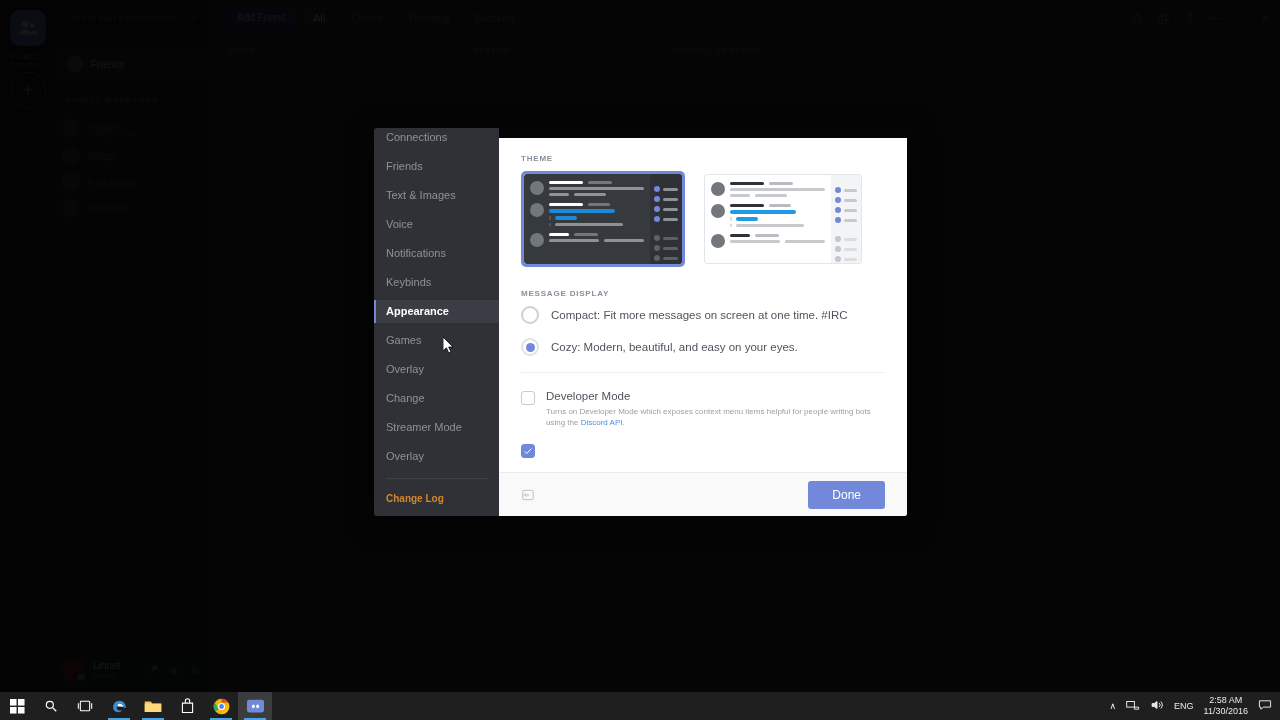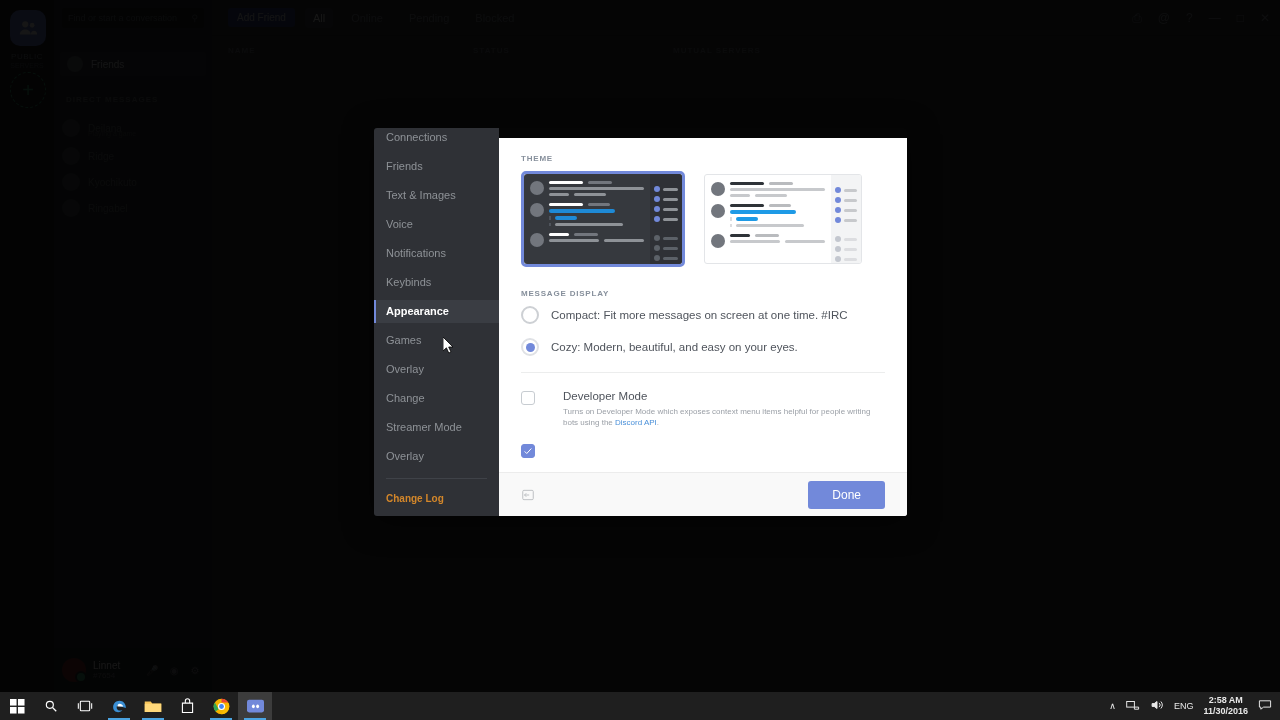--- a/index.html
+++ b/index.html
@@ -208,21 +208,21 @@
     display: flex; align-items: center; justify-content: center; flex-shrink: 0;
   }
   .radio.on { border-color: #dfe1e5; }
   .radio.on::after {
     content: ''; width: 9px; height: 9px; border-radius: 50%; background: #7289da;
   }
   .radio-label { font-size: 11.5px; color: #4f545c; }
 
   .divider { height: 1px; background: #eceded; margin: 16px 0 16px 0; }
 
-  .check-row { display: flex; gap: 28px; margin-bottom: 14px; }
+  .check-row { display: flex; gap: 11px; margin-bottom: 14px; }
   .checkbox {
     width: 14px; height: 14px; border-radius: 3px; border: 1px solid #c7ccd1;
     background: #fff; flex-shrink: 0; margin-top: 2px;
     display: flex; align-items: center; justify-content: center;
   }
   .checkbox.on { background: #7289da; border-color: #7289da; }
   .checkbox.on svg { width: 10px; height: 10px; stroke: #fff; fill: none; stroke-width: 2.4; }
   .check-title { font-size: 11.5px; color: #4f545c; line-height: 14px; }
   .check-desc { font-size: 8px; color: #9a9fa6; line-height: 11px; margin-top: 3px; max-width: 330px; }
   .check-desc a { color: #4a90d9; text-decoration: none; }
@@ -252,21 +252,21 @@
     position: relative;
   }
   .tb-ico.open::after {
     content: ''; position: absolute; bottom: 0; left: 6px; right: 6px; height: 2px; background: #4aa3e0;
   }
   .tb-ico.active { background: #3c3c3c; }
   .tray {
     margin-left: auto; display: flex; align-items: center; gap: 10px;
     padding-right: 8px; color: #e8e8e8; font-size: 9px;
   }
-  .tray .clock { text-align: center; line-height: 11px; font-weight: bold; }
+  .tray .clock { text-align: center; line-height: 11px; }
 </style>
 </head>
 <body>
 
 <div id="app-backdrop">
 
   <div class="guild-rail">
     <div class="guild-home">
       <svg viewBox="0 0 24 24">
           <circle cx="9" cy="8" r="3.4"></circle>

